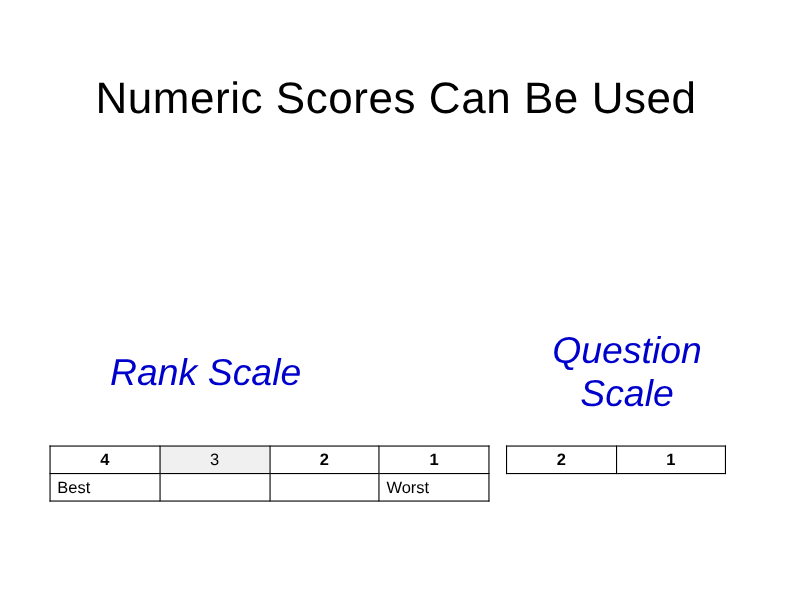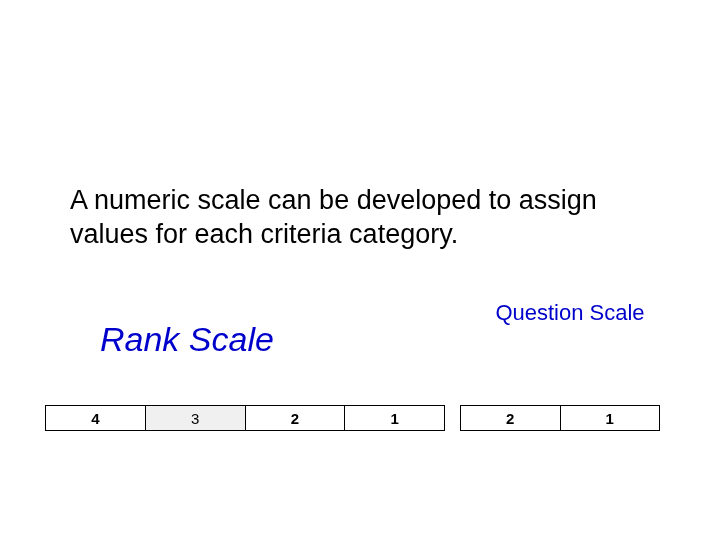--- a/index.html
+++ b/index.html
@@ -43,21 +43,22 @@
     font-size: 34px;
     font-style: italic;
     color: #0000cc;
   }
   .question-scale-heading {
     position: absolute;
     top: 300px;
     left: 455px;
     width: 230px;
     text-align: center;
-    font-size: 22px;
+    font-size: 34px;
+    font-style: italic;
     color: #0000cc;
     line-height: 1.15;
   }
 
   .rank-table {
     position: absolute;
     top: 405px;
     left: 45px;
     width: 400px;
   }
@@ -99,36 +100,42 @@
     position: absolute;
     background: #666;
     z-index: -1;
   }
 </style>
 </head>
 <body>
 
 <div class="slide">
 
+  <div class="title">Numeric Scores Can Be Used</div>
 
-  <div class="body-text">A numeric scale can be developed to assign values for each criteria category.</div>
 
   <div class="rank-scale-heading">Rank Scale</div>
 
   <div class="question-scale-heading">Question Scale</div>
 
   <div class="shadow" style="top:409px; left:49px; width:400px; height:48px;"></div>
   <div class="rank-table">
     <table class="scale-table">
       <tbody>
           <tr class="num-row">
         <td>4</td>
         <td>3</td>
         <td>2</td>
         <td>1</td>
+      </tr>
+      <tr class="label-row">
+        <td>Best</td>
+        <td></td>
+        <td></td>
+        <td>Worst</td>
       </tr>
     </tbody>
       </table>
   </div>
 
   <div class="shadow" style="top:409px; left:464px; width:200px; height:48px;"></div>
   <div class="question-table">
     <table class="scale-table">
       <tbody>
           <tr class="num-row">

